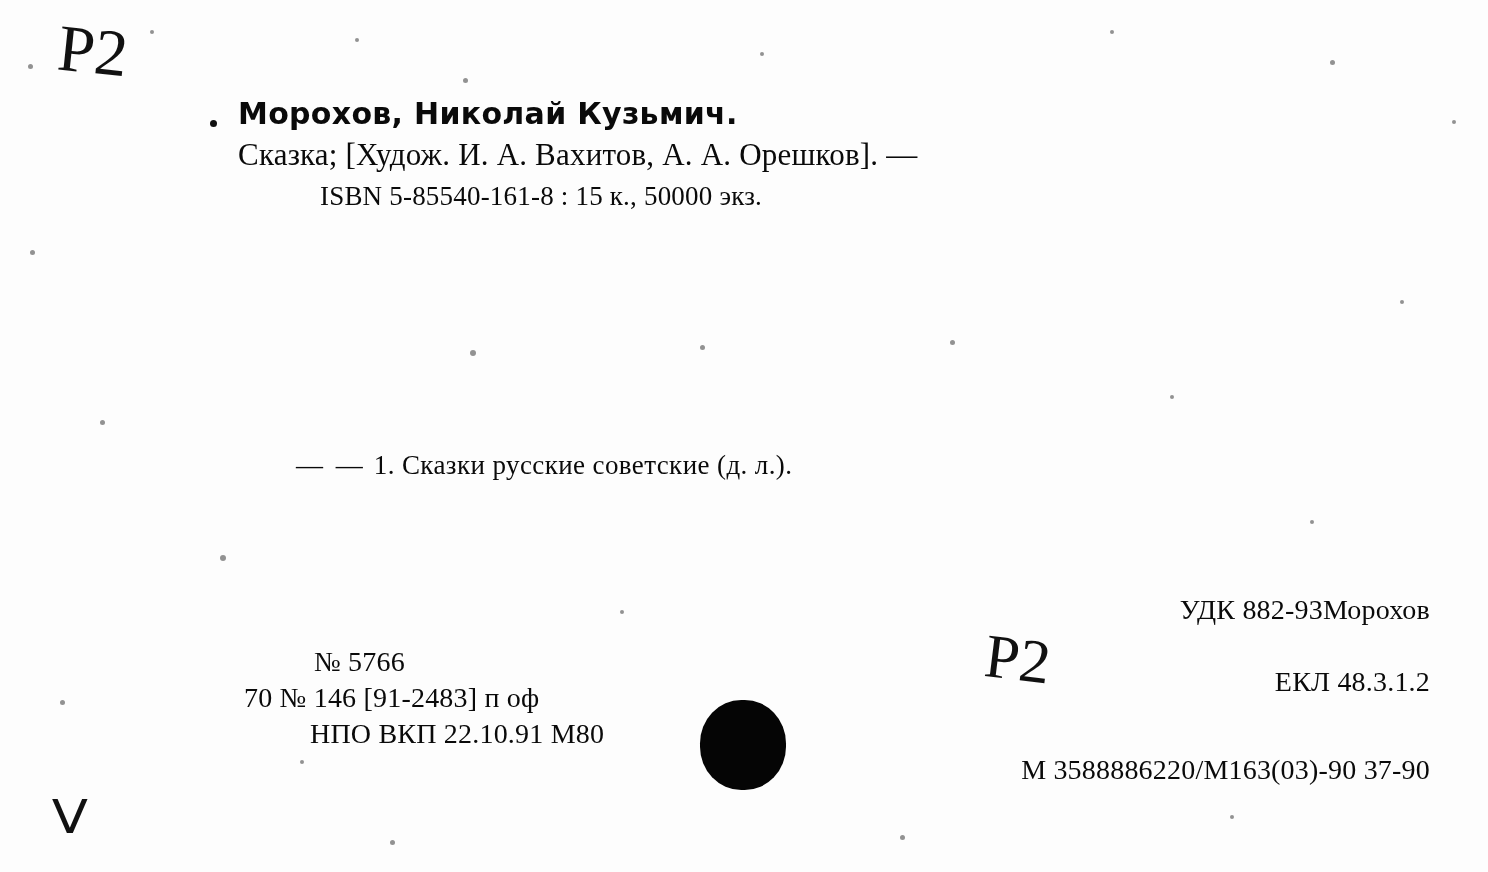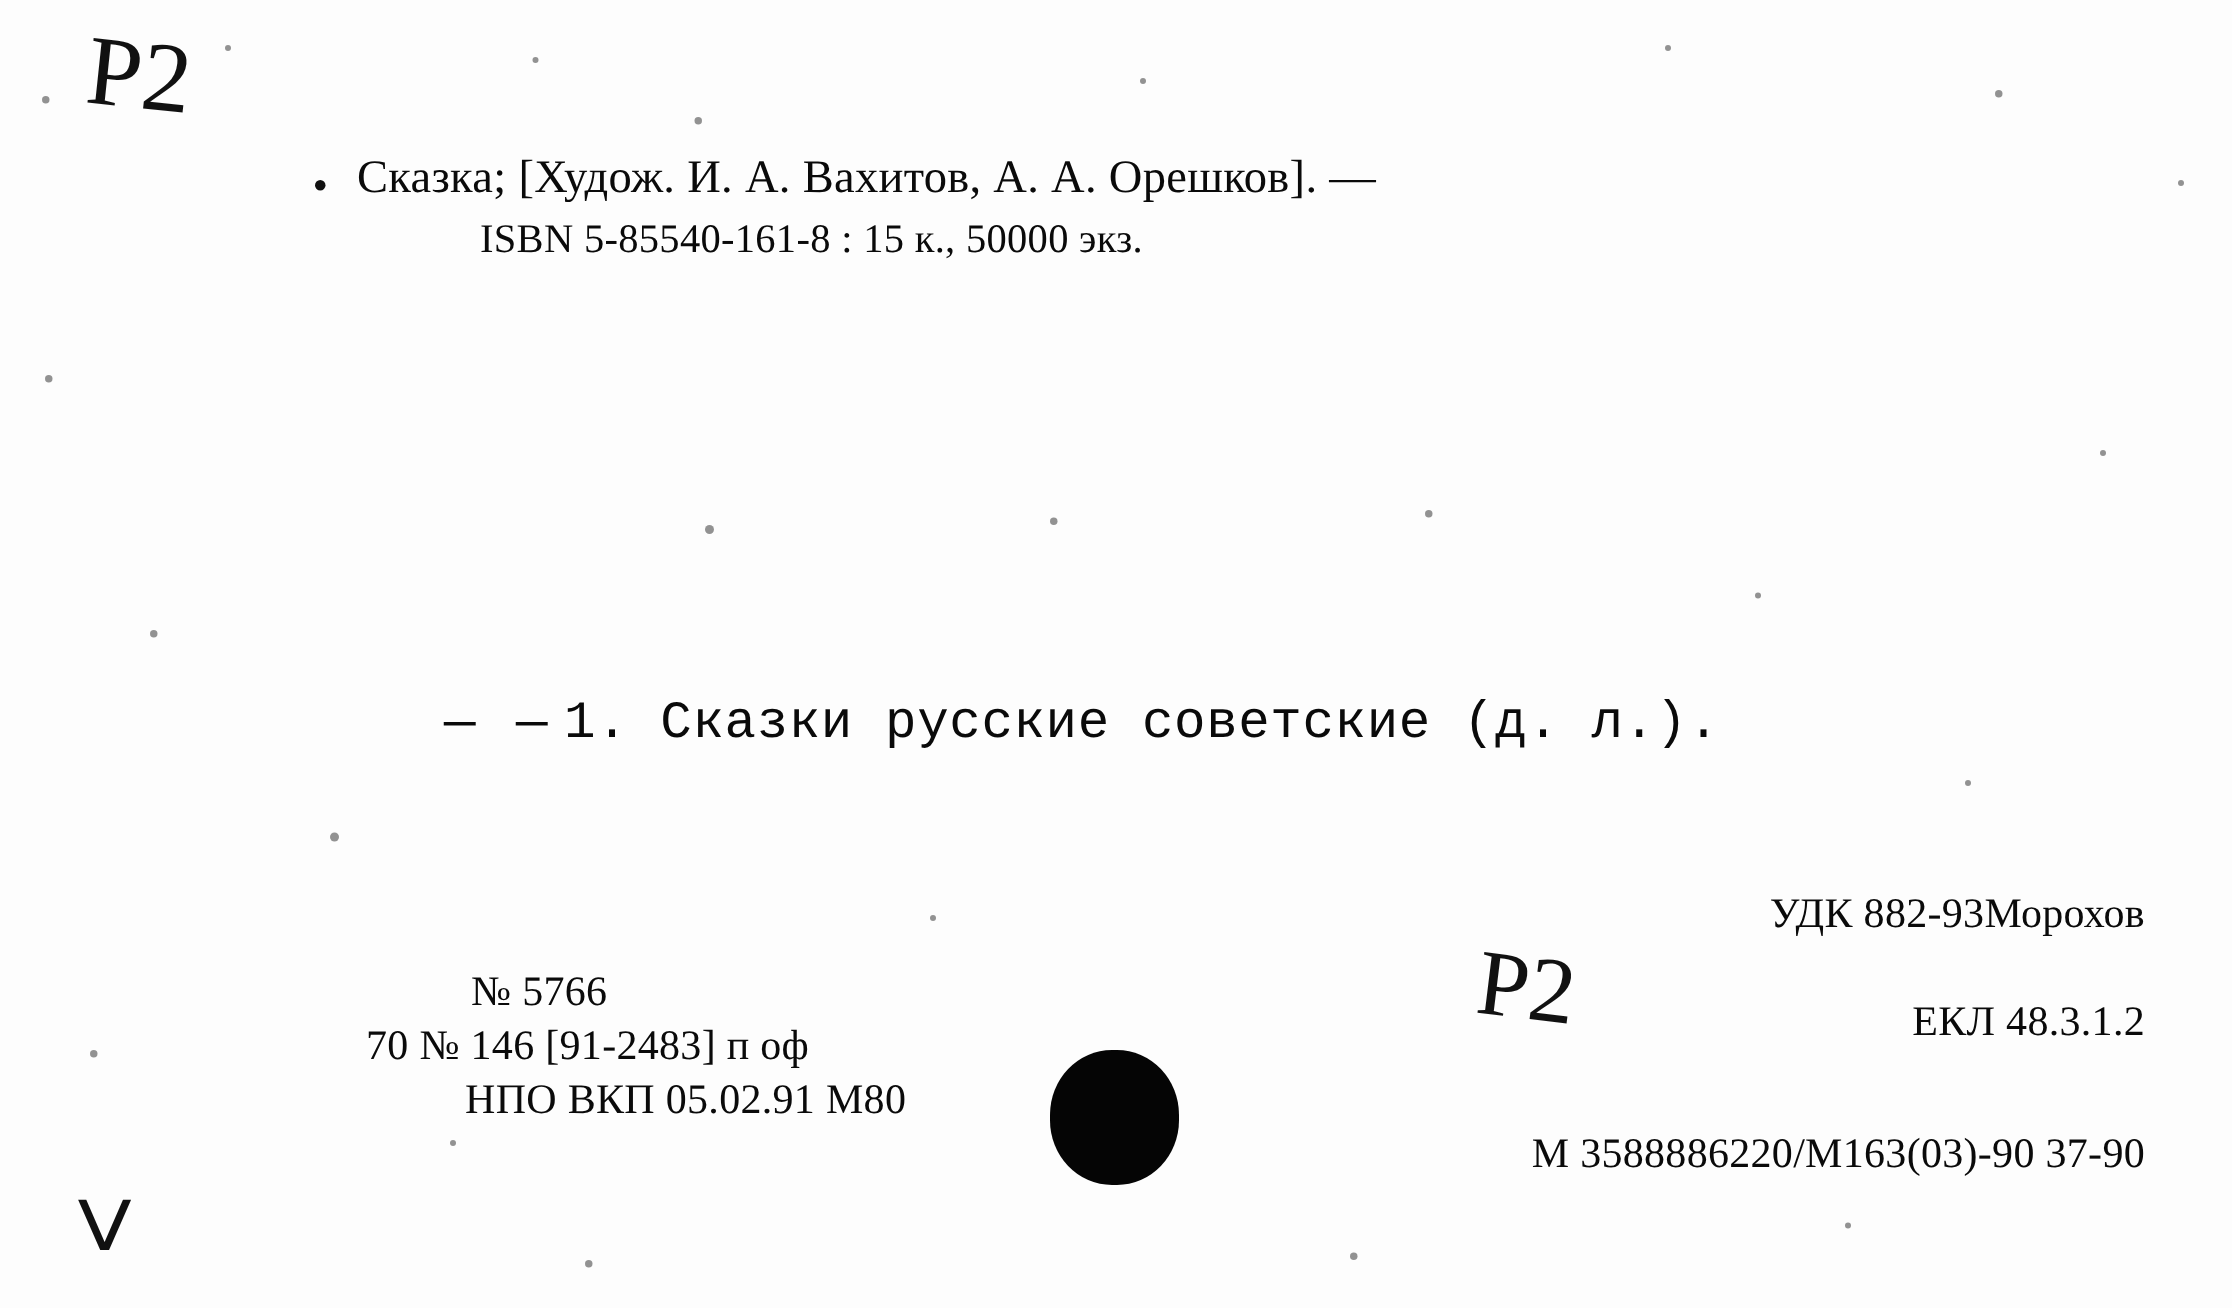--- a/index.html
+++ b/index.html
@@ -50,25 +50,24 @@
   }
   .isbn-line {
     font-size: 27px;
     padding-left: 82px;
     margin-top: 6px;
     letter-spacing: .2px;
   }
   .subject {
     position: absolute;
     left: 296px;
-    top: 462px;
-    font-size: 35px;
+    top: 450px;
+    font-size: 27px;
     letter-spacing: .4px;
     white-space: nowrap;
-    font-family: Liberation Mono, monospace;
   }
   .subject .dashes {
     letter-spacing: 3px;
     margin-right: 8px;
   }
   .left-codes {
     position: absolute;
     left: 244px;
     top: 644px;
     font-size: 28px;
@@ -161,34 +160,35 @@
   <div class="speck" style="left:60px;  top:700px; width:5px;  height:5px;"></div>
   <div class="speck" style="left:390px; top:840px; width:5px;  height:5px;"></div>
   <div class="speck" style="left:900px;  top:835px; width:5px; height:5px;"></div>
   <div class="speck" style="left:1230px;top:815px; width:4px;  height:4px;"></div>
   <div class="speck" style="left:620px; top:610px; width:4px;  height:4px;"></div>
   <div class="speck" style="left:300px; top:760px; width:4px;  height:4px;"></div>
 
   <div class="dot-lead"></div>
 
   <div class="record">
+    <div class="heading">Морохов, Николай Кузьмич.</div>
     <div class="body-block">
       <div>Сказка; [Худож. И. А. Вахитов, А. А. Орешков]. —</div>
     </div>
     <div class="isbn-line">ISBN 5-85540-161-8 : 15 к., 50000 экз.</div>
   </div>
 
   <div class="subject">
     <span class="dashes">— —</span><span>1. Сказки русские советские (д. л.).</span>
   </div>
 
   <div class="left-codes">
     <div class="r1">№ 5766</div>
     <div class="r2">70 № 146 [91-2483] п оф</div>
-    <div class="r3">НПО ВКП 05.02.91 М80</div>
+    <div class="r3">НПО ВКП 22.10.91 М80</div>
   </div>
 
   <div class="right-codes">
     <div class="udc">УДК 882-93Морохов</div>
     <div class="ekl">ЕКЛ 48.3.1.2</div>
     <div class="bottom">М 3588886220/М163(03)-90 37-90</div>
   </div>
 
   <div class="blot"></div>
 

